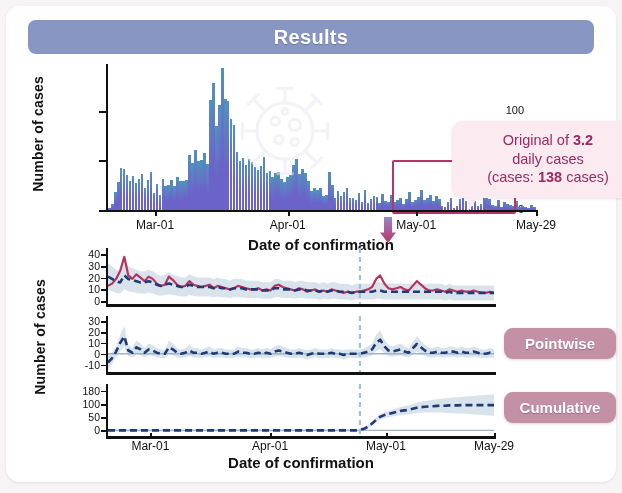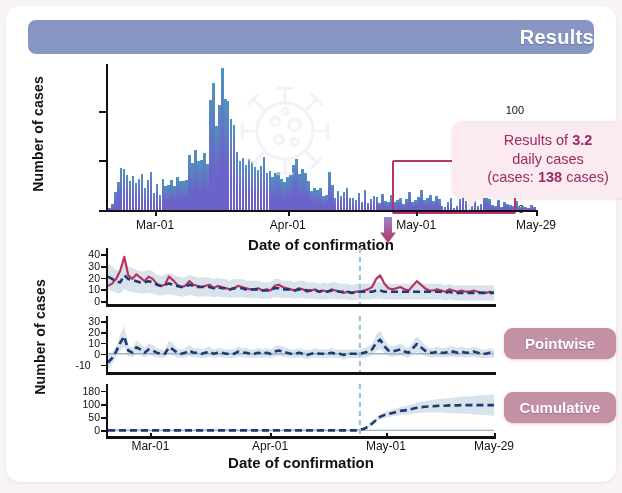--- a/index.html
+++ b/index.html
@@ -11,21 +11,21 @@
   }
   #card{
     position:absolute;left:6px;top:6px;width:610px;height:476px;
     background:#ffffff;border-radius:14px;
     box-shadow:0 1px 3px rgba(120,90,105,.14);
   }
   
   #header{
     position:absolute;left:22px;top:14px;width:566px;height:34px;
     background:#8896c4;border-radius:8px;
-    display:flex;align-items:center;justify-content:flex-end;
+    display:flex;align-items:center;justify-content:center;
   }
   #header .ttl{
     color:#ffffff;font-weight:bold;font-size:20px;letter-spacing:.3px;
     text-shadow:0 1px 1px rgba(60,60,90,.35);
   }
   .axtitle{font-size:15px;font-weight:bold;color:#111;}
   .vtitle{
     font-size:14px;font-weight:bold;color:#111;
     writing-mode:vertical-rl;transform:rotate(180deg);
     white-space:nowrap;letter-spacing:.2px;
@@ -321,21 +321,21 @@
         </div>
       <div id="top-xtitle-wrap" style="position:absolute;top:172px;left:0;width:430px;text-align:center;">
         <span class="axtitle">Date of confirmation</span>
       </div>
     </div>
 
     <div id="event-arrow"></div>
 
     <div id="bubble">
       <div>
-        <span>Results of </span><b>3.2</b>
+        <span>Original of </span><b>3.2</b>
       </div>
       <div>daily cases</div>
       <div>
         <span>(cases: </span><b>138</b><span> cases)</span>
       </div>
     </div>
     <div id="bubble-tail"></div>
   </div>
 
   <div id="botwrap">
@@ -367,21 +367,21 @@
     <div class="panel" id="p2">
         <svg class="psvg" width="386" height="56">
           <path d="M0.0 39.1 L4.1 36.3 L8.1 30.5 L12.2 18.8 L16.3 10.0 L20.3 29.0 L24.4 32.0 L28.4 24.6 L32.5 27.6 L36.6 32.0 L40.6 27.6 L44.7 29.0 L48.8 32.0 L52.8 33.4 L56.9 33.4 L60.9 24.6 L65.0 27.6 L69.1 32.0 L73.1 33.4 L77.2 32.0 L81.3 29.0 L85.3 32.0 L89.4 32.0 L93.5 33.4 L97.5 32.0 L101.6 30.5 L105.6 33.4 L109.7 32.0 L113.8 32.0 L117.8 33.4 L121.9 33.4 L126.0 33.4 L130.0 30.5 L134.1 32.0 L138.1 32.0 L142.2 33.4 L146.3 33.4 L150.3 32.0 L154.4 33.4 L158.5 32.0 L162.5 33.4 L166.6 30.5 L170.7 29.0 L174.7 30.5 L178.8 32.0 L182.8 33.4 L186.9 33.4 L191.0 32.0 L195.0 33.4 L199.1 34.1 L203.2 33.4 L207.2 32.0 L211.3 33.4 L215.3 33.4 L219.4 33.4 L223.5 32.0 L227.5 33.4 L231.6 33.4 L235.7 34.1 L239.7 33.4 L243.8 33.4 L247.9 33.4 L251.9 33.4 L256.0 32.0 L260.0 30.5 L264.1 27.6 L268.2 18.8 L272.2 14.4 L276.3 23.2 L280.4 29.0 L284.4 30.5 L288.5 29.0 L292.5 27.6 L296.6 30.5 L300.7 32.0 L304.7 26.1 L308.8 20.2 L312.9 24.6 L316.9 29.0 L321.0 32.0 L325.1 32.0 L329.1 30.5 L333.2 32.0 L337.2 32.0 L341.3 30.5 L345.4 30.5 L349.4 32.0 L353.5 30.5 L357.6 32.0 L361.6 32.0 L365.7 30.5 L369.7 32.0 L373.8 33.4 L377.9 33.4 L381.9 32.0 L386.0 33.4 L386.0 42.1 L381.9 41.4 L377.9 42.1 L373.8 42.1 L369.7 41.4 L365.7 40.7 L361.6 41.4 L357.6 41.4 L353.5 40.7 L349.4 41.4 L345.4 40.7 L341.3 40.7 L337.2 41.4 L333.2 41.4 L329.1 40.7 L325.1 41.4 L321.0 41.4 L316.9 40.0 L312.9 37.9 L308.8 35.8 L304.7 38.6 L300.7 41.4 L296.6 40.7 L292.5 39.3 L288.5 40.0 L284.4 40.7 L280.4 40.0 L276.3 37.2 L272.2 32.9 L268.2 35.1 L264.1 39.3 L260.0 40.7 L256.0 41.4 L251.9 42.1 L247.9 42.1 L243.8 42.1 L239.7 42.1 L235.7 43.6 L231.6 42.1 L227.5 42.1 L223.5 41.4 L219.4 42.1 L215.3 42.1 L211.3 42.1 L207.2 41.4 L203.2 42.1 L199.1 43.6 L195.0 42.1 L191.0 41.4 L186.9 42.1 L182.8 42.1 L178.8 41.4 L174.7 40.7 L170.7 40.0 L166.6 40.7 L162.5 42.1 L158.5 41.4 L154.4 42.1 L150.3 41.4 L146.3 42.1 L142.2 42.1 L138.1 41.4 L134.1 41.4 L130.0 40.7 L126.0 42.1 L121.9 42.1 L117.8 42.1 L113.8 41.4 L109.7 41.4 L105.6 42.1 L101.6 40.7 L97.5 41.4 L93.5 42.1 L89.4 41.4 L85.3 41.4 L81.3 40.0 L77.2 41.4 L73.1 42.1 L69.1 41.4 L65.0 39.3 L60.9 37.9 L56.9 42.1 L52.8 42.1 L48.8 41.4 L44.7 40.0 L40.6 39.3 L36.6 41.4 L32.5 39.3 L28.4 37.9 L24.4 41.4 L20.3 40.0 L16.3 30.8 L12.2 35.1 L8.1 40.7 L4.1 48.0 L0.0 53.9 Z" fill="#ccd9e6" opacity="0.75"></path>
           <line x1="0" x2="386" y1="37.78260869565217" y2="37.78260869565217" stroke="#9fb4c4" stroke-width="1.4"></line>
           <path d="M0.0 46.5 L4.1 42.1 L8.1 35.6 L12.2 26.9 L16.3 20.4 L20.3 34.5 L24.4 36.7 L28.4 31.3 L32.5 33.4 L36.6 36.7 L40.6 33.4 L44.7 34.5 L48.8 36.7 L52.8 37.8 L56.9 37.8 L60.9 31.3 L65.0 33.4 L69.1 36.7 L73.1 37.8 L77.2 36.7 L81.3 34.5 L85.3 36.7 L89.4 36.7 L93.5 37.8 L97.5 36.7 L101.6 35.6 L105.6 37.8 L109.7 36.7 L113.8 36.7 L117.8 37.8 L121.9 37.8 L126.0 37.8 L130.0 35.6 L134.1 36.7 L138.1 36.7 L142.2 37.8 L146.3 37.8 L150.3 36.7 L154.4 37.8 L158.5 36.7 L162.5 37.8 L166.6 35.6 L170.7 34.5 L174.7 35.6 L178.8 36.7 L182.8 37.8 L186.9 37.8 L191.0 36.7 L195.0 37.8 L199.1 38.9 L203.2 37.8 L207.2 36.7 L211.3 37.8 L215.3 37.8 L219.4 37.8 L223.5 36.7 L227.5 37.8 L231.6 37.8 L235.7 38.9 L239.7 37.8 L243.8 37.8 L247.9 37.8 L251.9 37.8 L256.0 36.7 L260.0 35.6 L264.1 33.4 L268.2 26.9 L272.2 23.7 L276.3 30.2 L280.4 34.5 L284.4 35.6 L288.5 34.5 L292.5 33.4 L296.6 35.6 L300.7 36.7 L304.7 32.3 L308.8 28.0 L312.9 31.3 L316.9 34.5 L321.0 36.7 L325.1 36.7 L329.1 35.6 L333.2 36.7 L337.2 36.7 L341.3 35.6 L345.4 35.6 L349.4 36.7 L353.5 35.6 L357.6 36.7 L361.6 36.7 L365.7 35.6 L369.7 36.7 L373.8 37.8 L377.9 37.8 L381.9 36.7 L386.0 37.8" fill="none" stroke="#1f3a75" stroke-width="2.6" stroke-dasharray="7,4" stroke-linejoin="round"></path>
           <line x1="251.9157894736842" x2="251.9157894736842" y1="0" y2="56" stroke="#9fc4d8" stroke-width="2.2" stroke-dasharray="5,4"></line>
         </svg>
         <div class="p-yaxis" style="height: 56px;"></div>
         <div class="p-xaxis" style="top: 56px;"></div>
         <div class="p-ytick" style="top: 48.6522px;"></div>
-        <div class="p-ytlab" style="right: calc(100% + 0px); top: 48.6522px; width: 34px; left: -40px; text-align: center;">-10</div>
+        <div class="p-ytlab" style="right: calc(100% + 0px); top: 48.6522px; width: 34px; left: -40px;">-10</div>
         <div class="p-ytick" style="top: 37.7826px;"></div>
         <div class="p-ytlab" style="right: calc(100% + 0px); top: 37.7826px; width: 34px; left: -40px;">0</div>
         <div class="p-ytick" style="top: 26.913px;"></div>
         <div class="p-ytlab" style="right: calc(100% + 0px); top: 26.913px; width: 34px; left: -40px;">10</div>
         <div class="p-ytick" style="top: 16.0435px;"></div>
         <div class="p-ytlab" style="right: calc(100% + 0px); top: 16.0435px; width: 34px; left: -40px;">20</div>
         <div class="p-ytick" style="top: 5.17391px;"></div>
         <div class="p-ytlab" style="right: calc(100% + 0px); top: 5.17391px; width: 34px; left: -40px;">30</div>
       </div>
     <div class="panel" id="p3">

